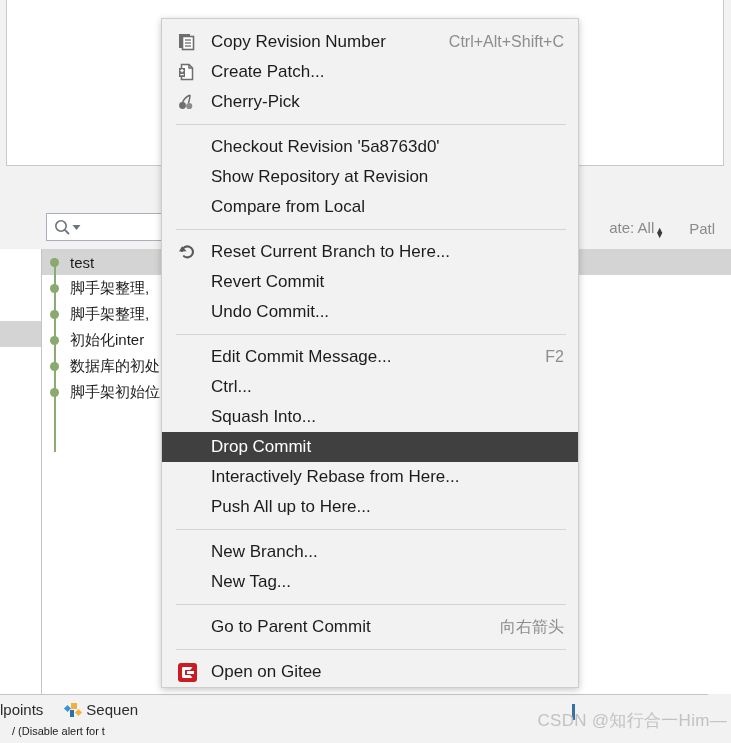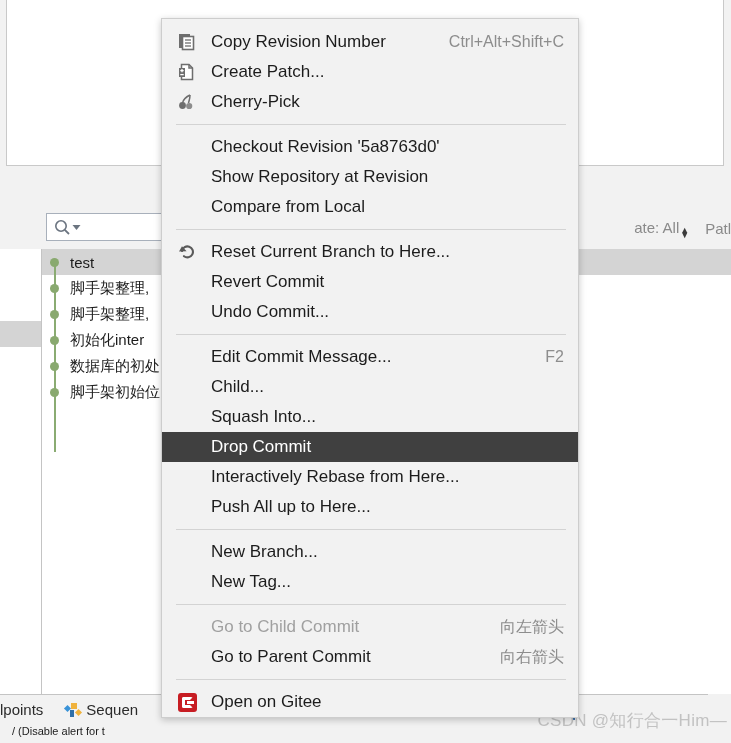--- a/index.html
+++ b/index.html
@@ -77,25 +77,25 @@
     align-items: center;
     padding-left: 7px;
   }
   .search-icon-wrap {
     display: flex;
     align-items: center;
     gap: 1px;
   }
   .filters {
     position: absolute;
-    right: 0px;
+    right: 16px;
     top: 219px;
     display: flex;
     align-items: center;
-    gap: 16px;
+    gap: 25px;
     font-size: 15px;
     color: #8a8a8a;
     white-space: nowrap;
   }
   .filter-sel {
     color: #1c1c1c;
     font-weight: 500;
   }
   .spin-arrows {
     display: inline-flex;
@@ -463,21 +463,21 @@
       <span class="mi-label">Undo Commit...</span>
     </div>
     <div class="menu-sep"></div>
     <div class="menu-item">
       <span class="mi-icon"></span>
       <span class="mi-label">Edit Commit Message...</span>
       <span class="mi-shortcut">F2</span>
     </div>
     <div class="menu-item">
       <span class="mi-icon"></span>
-      <span class="mi-label">Child...</span>
+      <span class="mi-label">Ctrl...</span>
     </div>
     <div class="menu-item">
       <span class="mi-icon"></span>
       <span class="mi-label">Squash Into...</span>
     </div>
     <div class="menu-item highlighted">
       <span class="mi-icon"></span>
       <span class="mi-label">Drop Commit</span>
     </div>
     <div class="menu-item">
@@ -491,25 +491,20 @@
     <div class="menu-sep"></div>
     <div class="menu-item">
       <span class="mi-icon"></span>
       <span class="mi-label">New Branch...</span>
     </div>
     <div class="menu-item">
       <span class="mi-icon"></span>
       <span class="mi-label">New Tag...</span>
     </div>
     <div class="menu-sep"></div>
-    <div class="menu-item disabled">
-      <span class="mi-icon"></span>
-      <span class="mi-label">Go to Child Commit</span>
-      <span class="mi-shortcut">向左箭头</span>
-    </div>
     <div class="menu-item">
       <span class="mi-icon"></span>
       <span class="mi-label">Go to Parent Commit</span>
       <span class="mi-shortcut">向右箭头</span>
     </div>
     <div class="menu-sep"></div>
     <div class="menu-item">
       <span class="mi-icon">
         <span class="gitee-logo"></span>
       </span>

